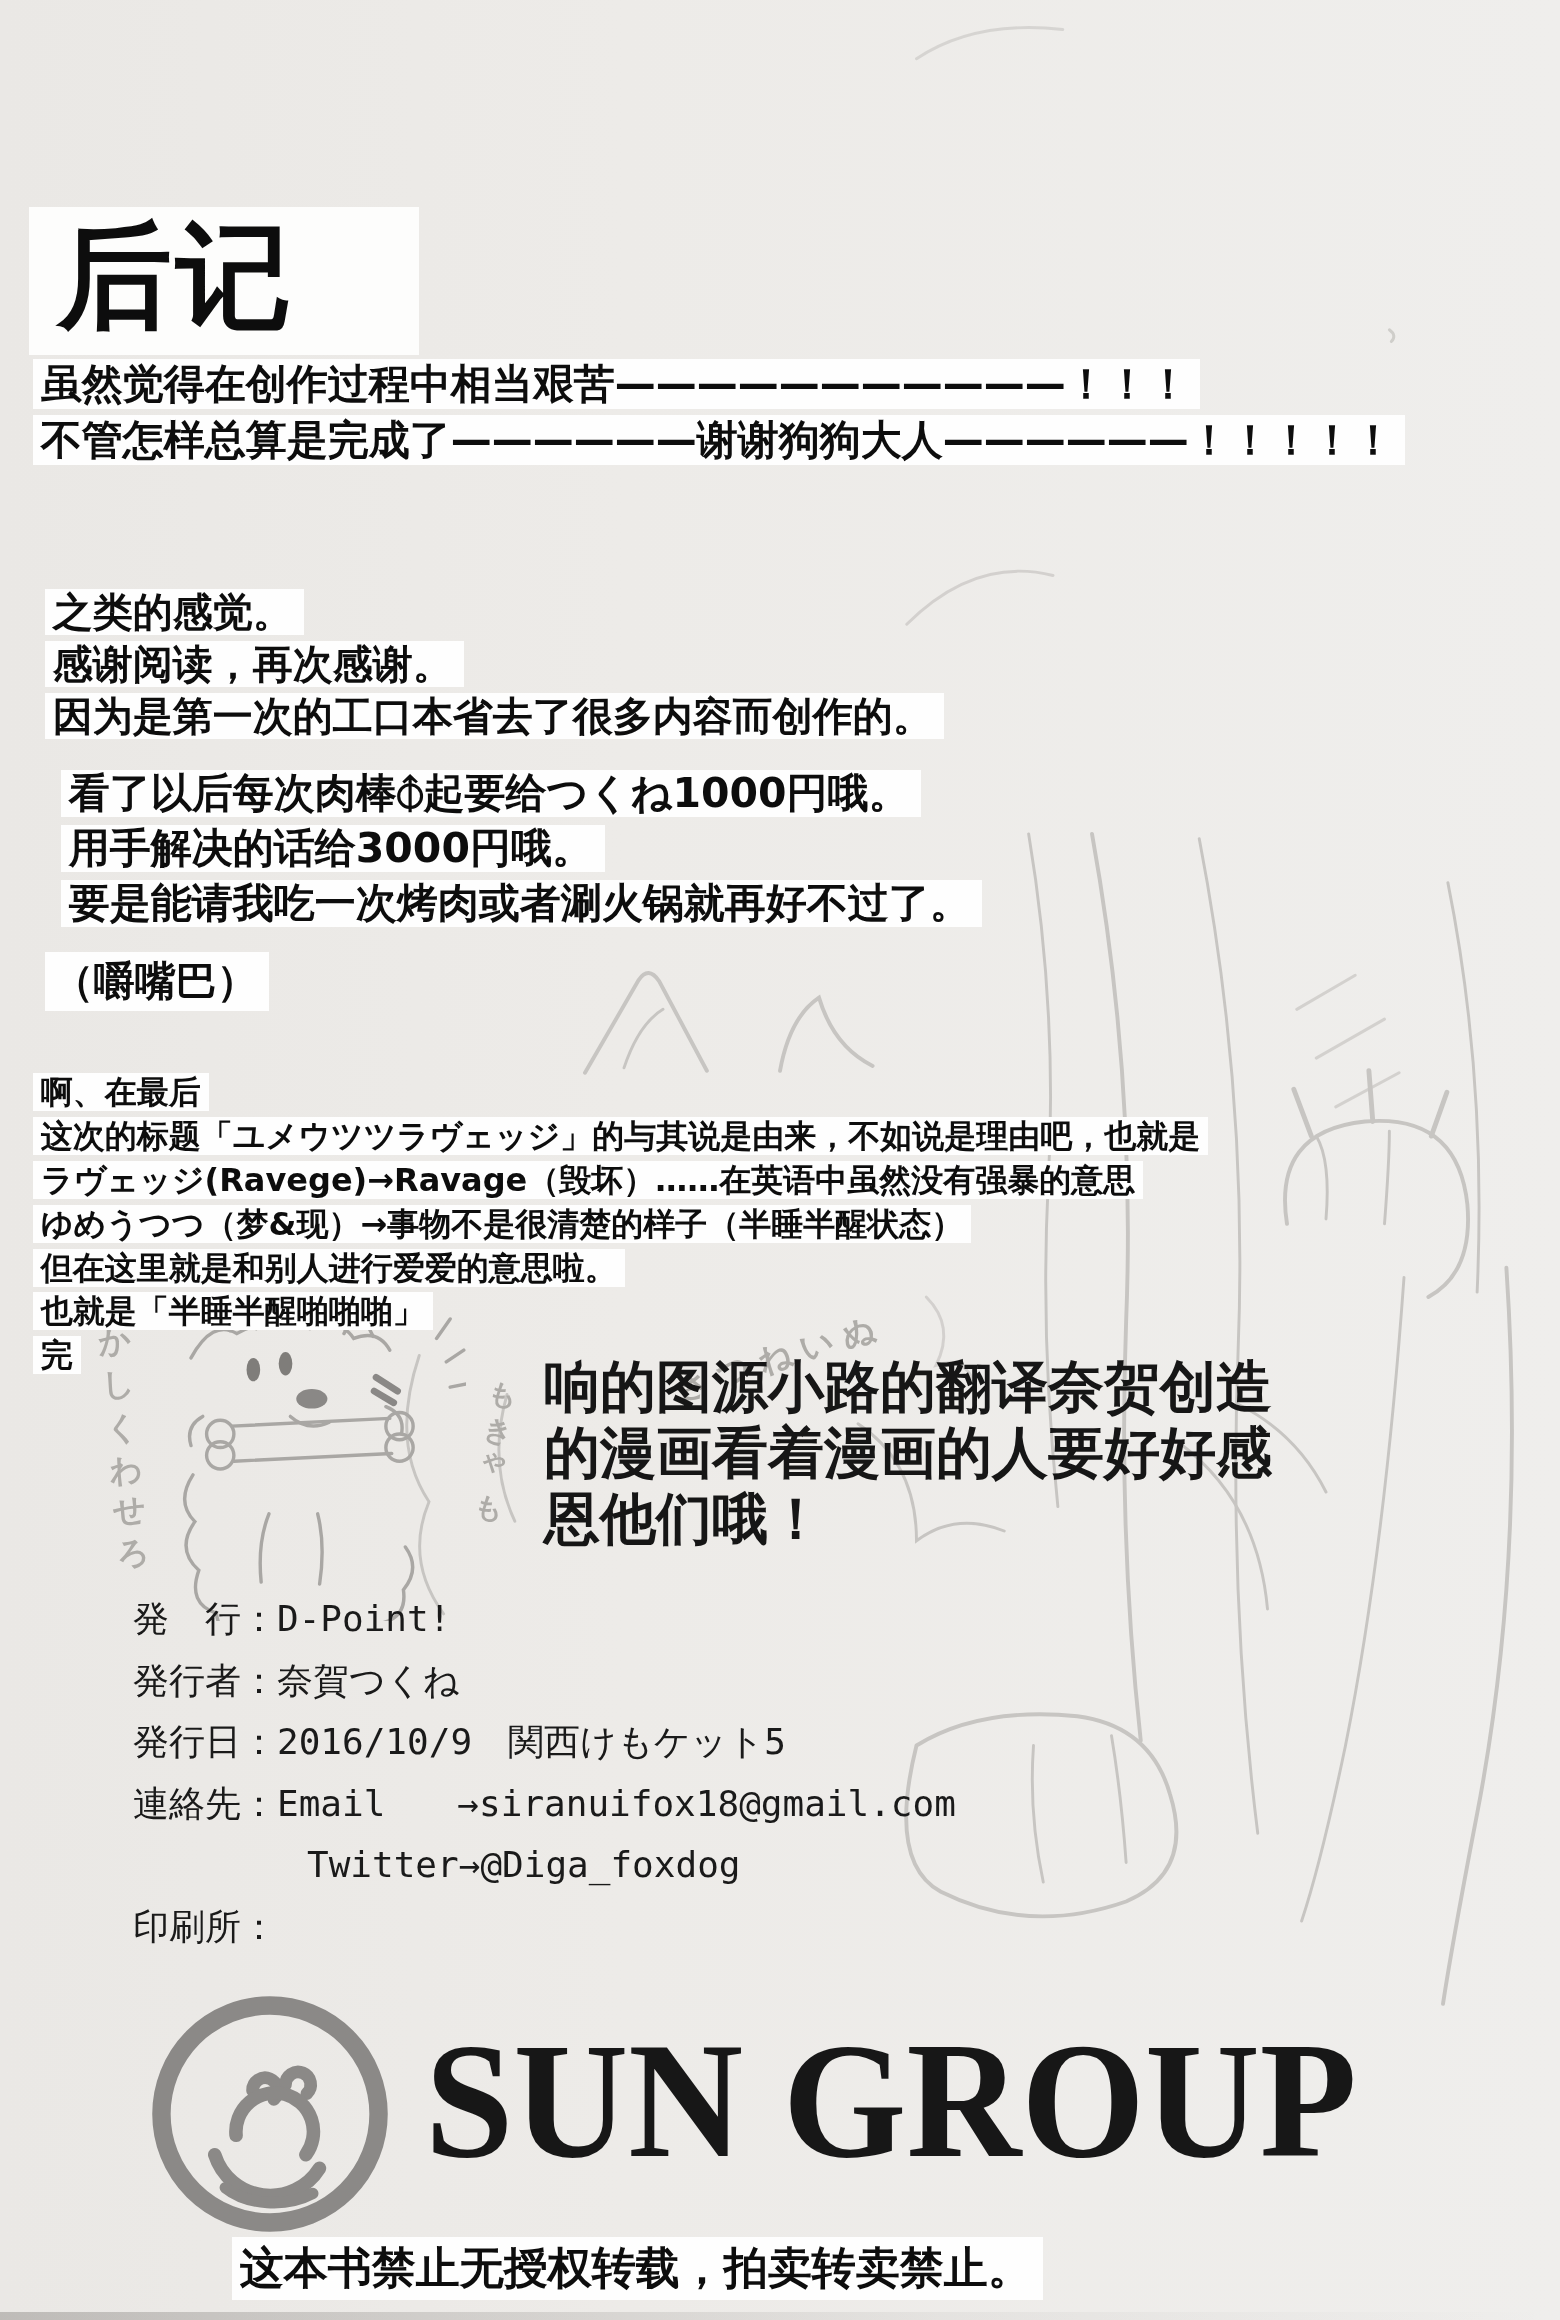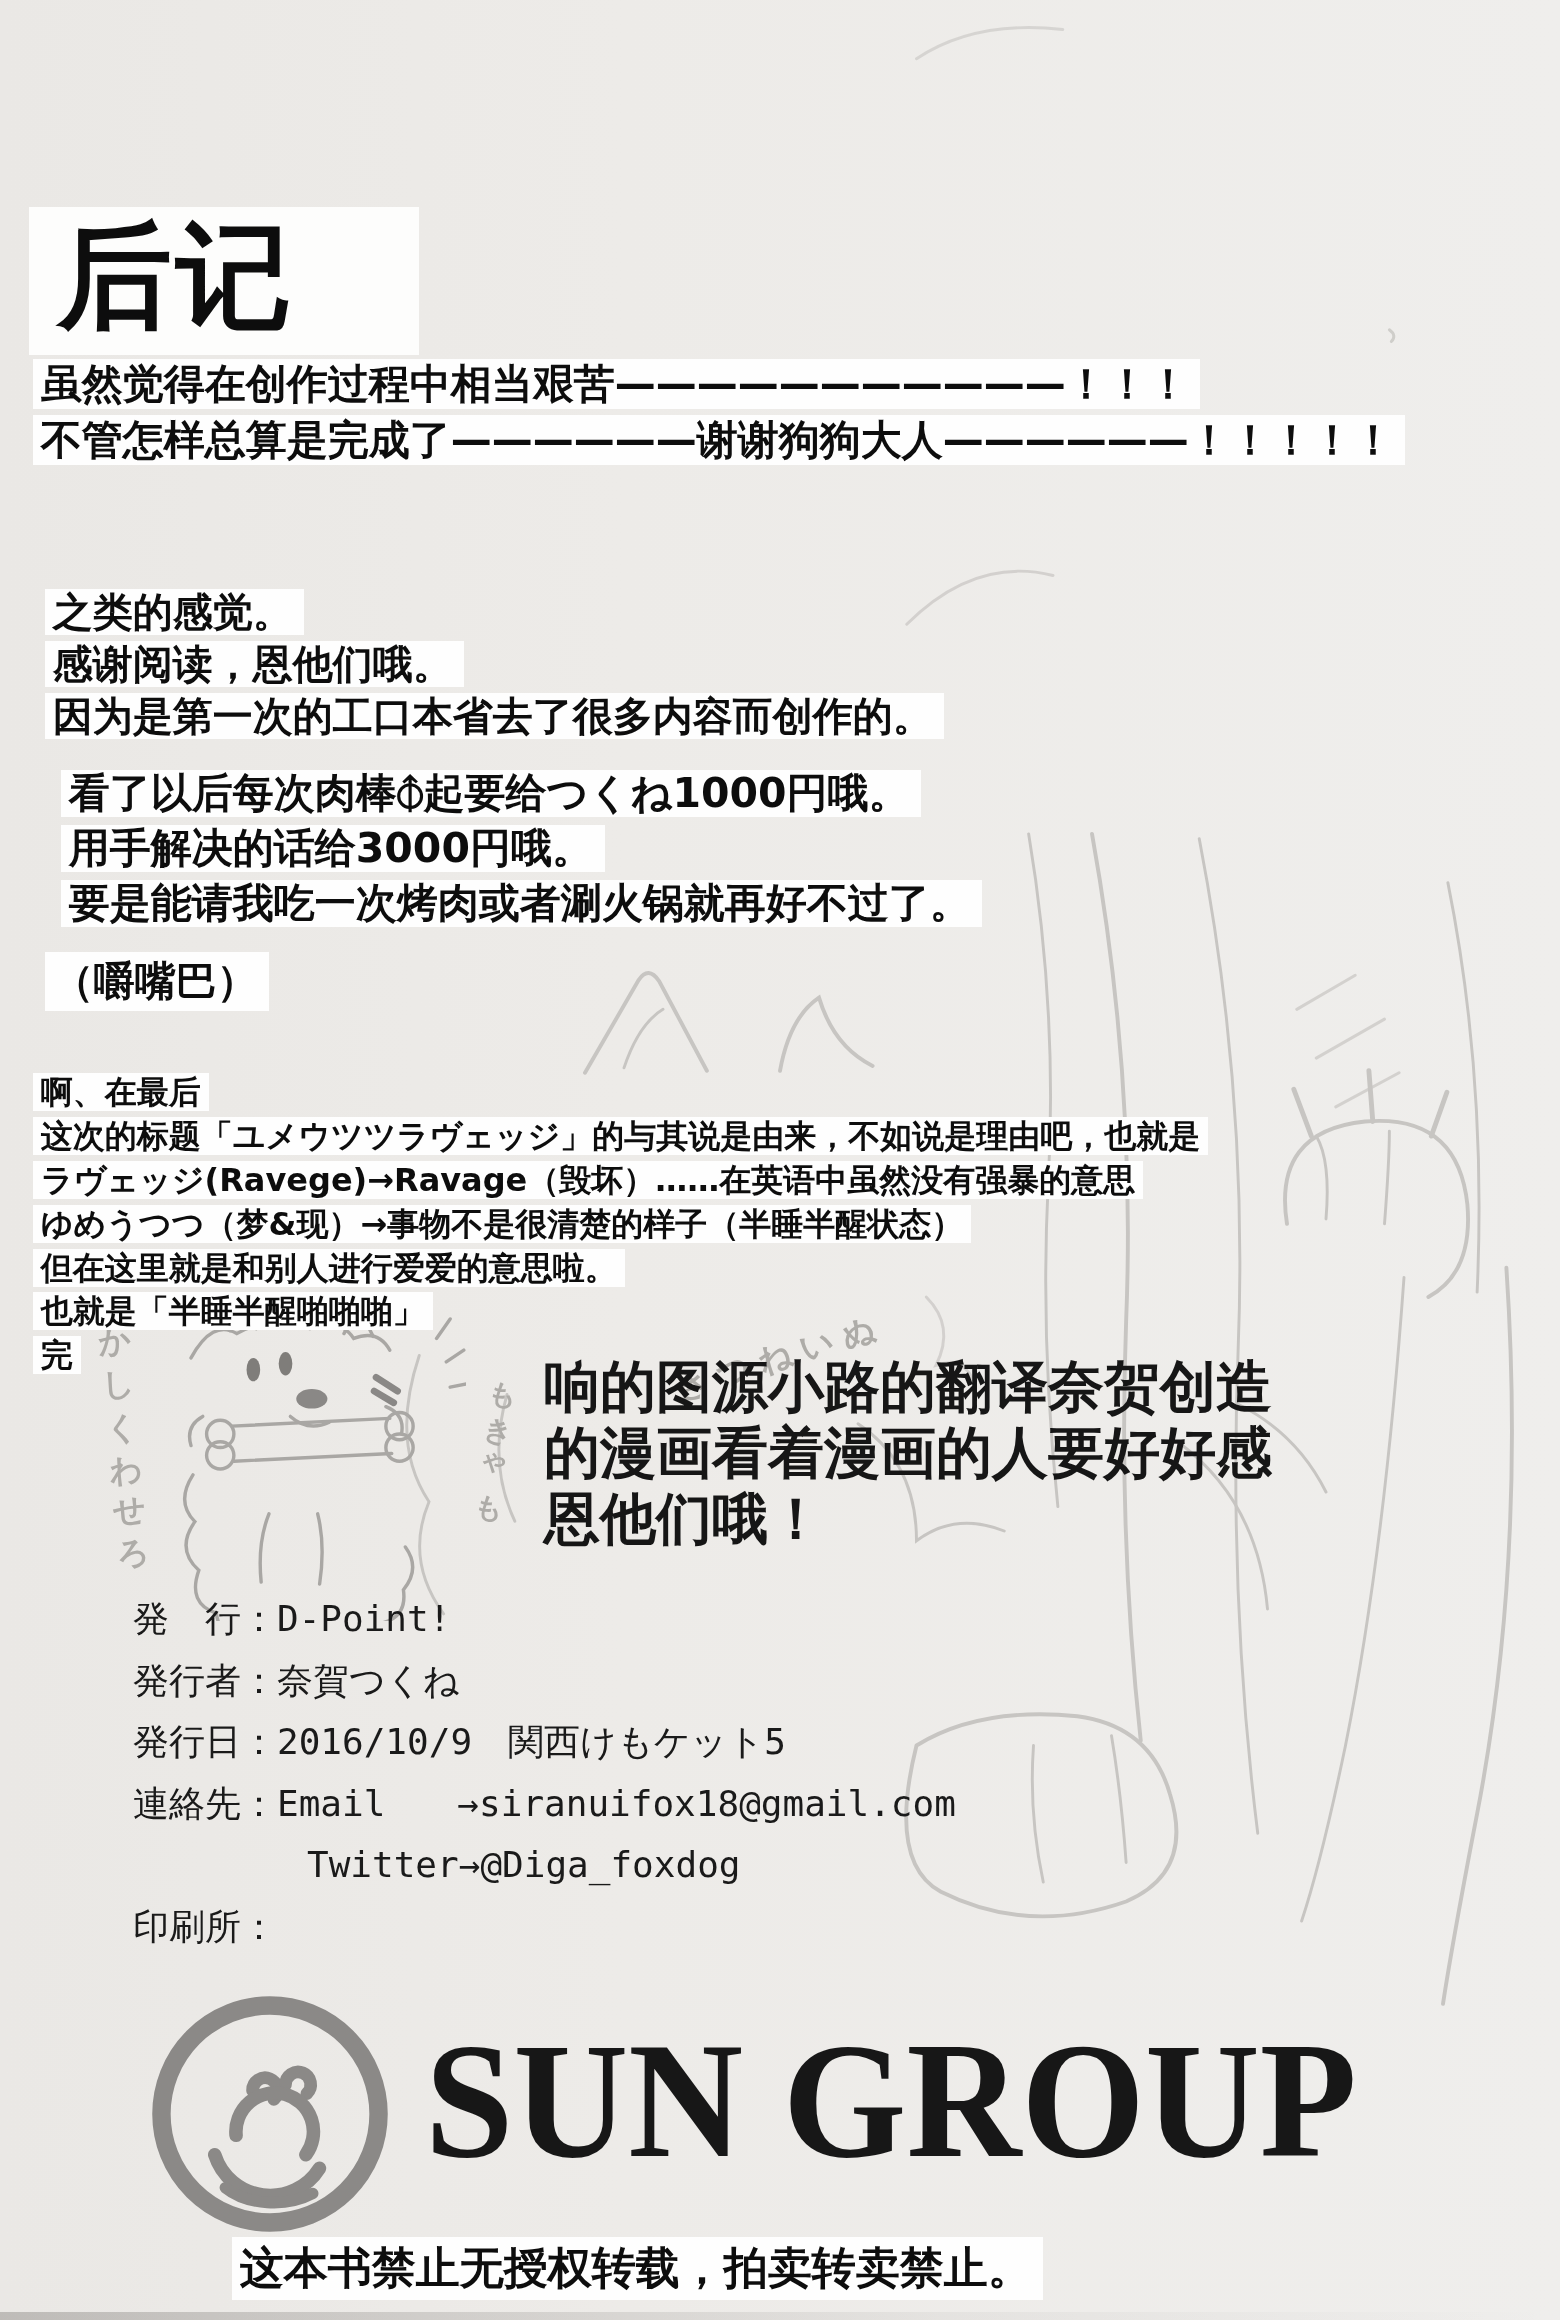--- a/index.html
+++ b/index.html
@@ -109,21 +109,21 @@
   <div class="whitebox title-box"></div>
   <div class="page-title">后记</div>
 
   <div class="hlines">
     <div class="tline">虽然觉得在创作过程中相当艰苦———————————！！！</div>
     <div class="tline">不管怎样总算是完成了——————谢谢狗狗大人——————！！！！！</div>
   </div>
 
   <div class="para-feel">
     <div class="tline">之类的感觉。</div>
-    <div class="tline">感谢阅读，恩他们哦。</div>
+    <div class="tline">感谢阅读，再次感谢。</div>
     <div class="tline">因为是第一次的工口本省去了很多内容而创作的。</div>
   </div>
 
   <div class="para-money">
     <div class="tline">看了以后每次肉棒⦽起要给つくね1000円哦。</div>
     <div class="tline">用手解决的话给3000円哦。</div>
     <div class="tline">要是能请我吃一次烤肉或者涮火锅就再好不过了。</div>
   </div>
 
   <div class="aside">

